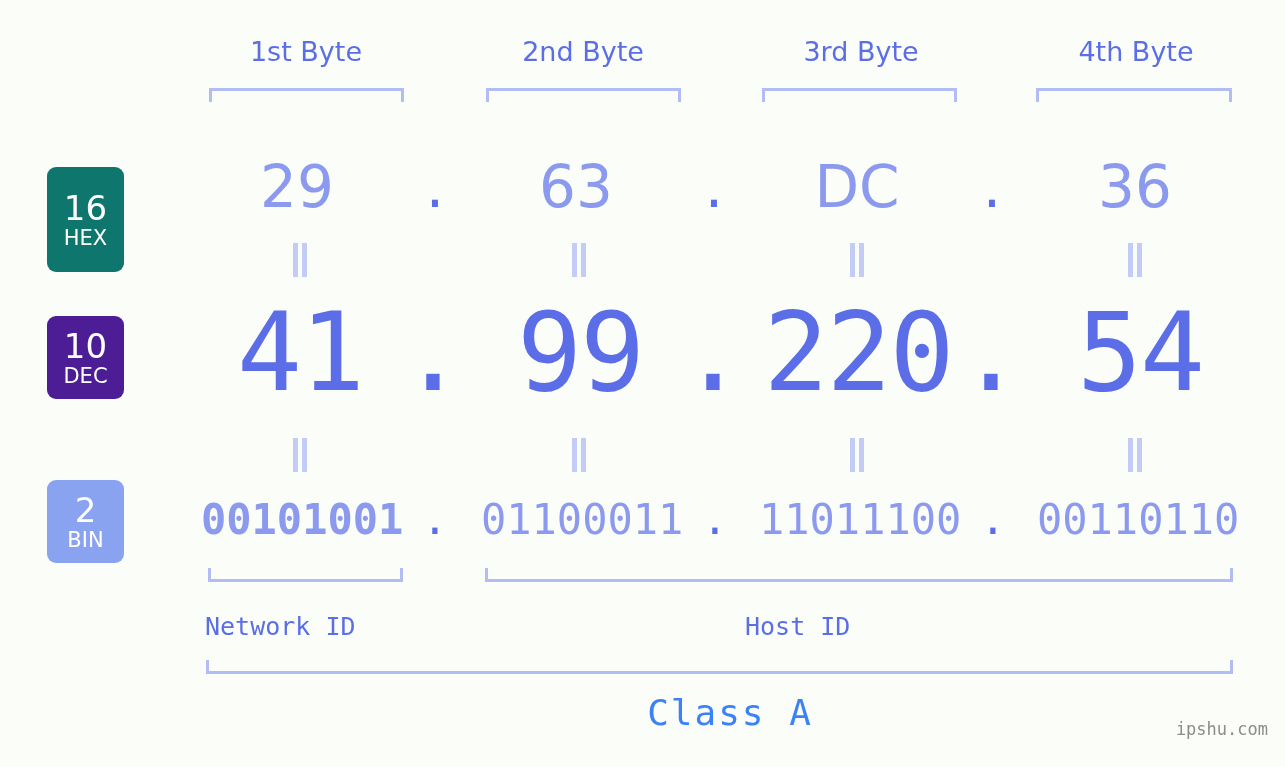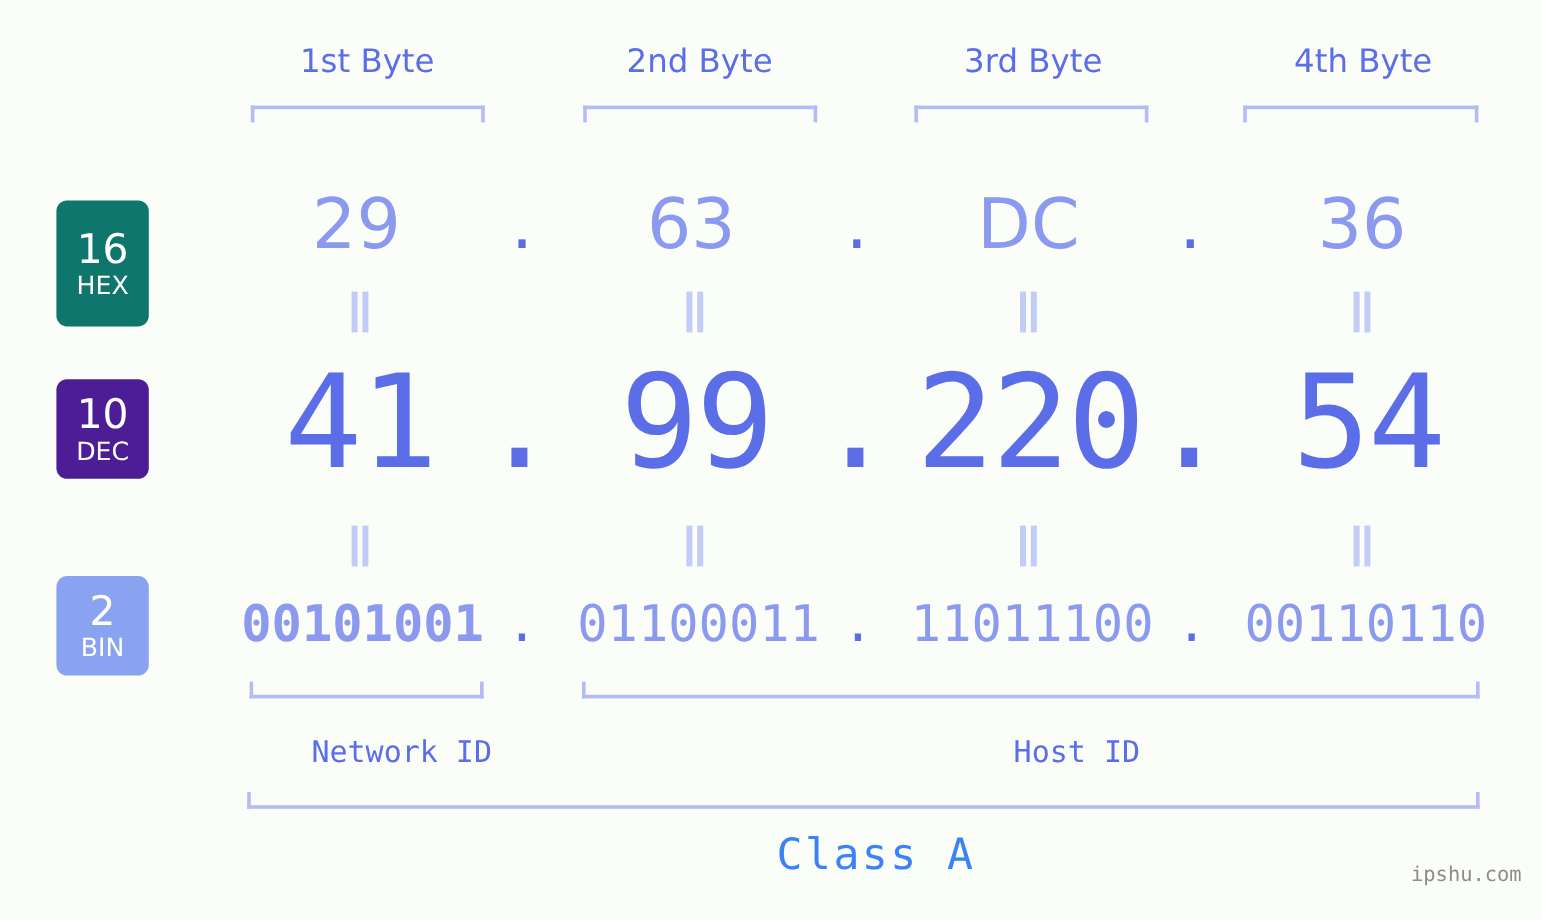--- a/index.html
+++ b/index.html
@@ -145,21 +145,21 @@
   .eq i.a { left: 4px; }
   .eq i.b { left: 13px; }
 
   
   .id-label {
     position: absolute;
     font-family: "DejaVu Sans Mono", monospace;
     font-size: 25px;
     line-height: 30px;
     color: #5b6ee8;
-    text-align: right;
+    text-align: left;
     white-space: nowrap;
   }
 
   .class-label {
     position: absolute;
     font-family: "DejaVu Sans Mono", monospace;
     font-size: 36px;
     line-height: 42px;
     color: #3b82f6;
     text-align: center;

